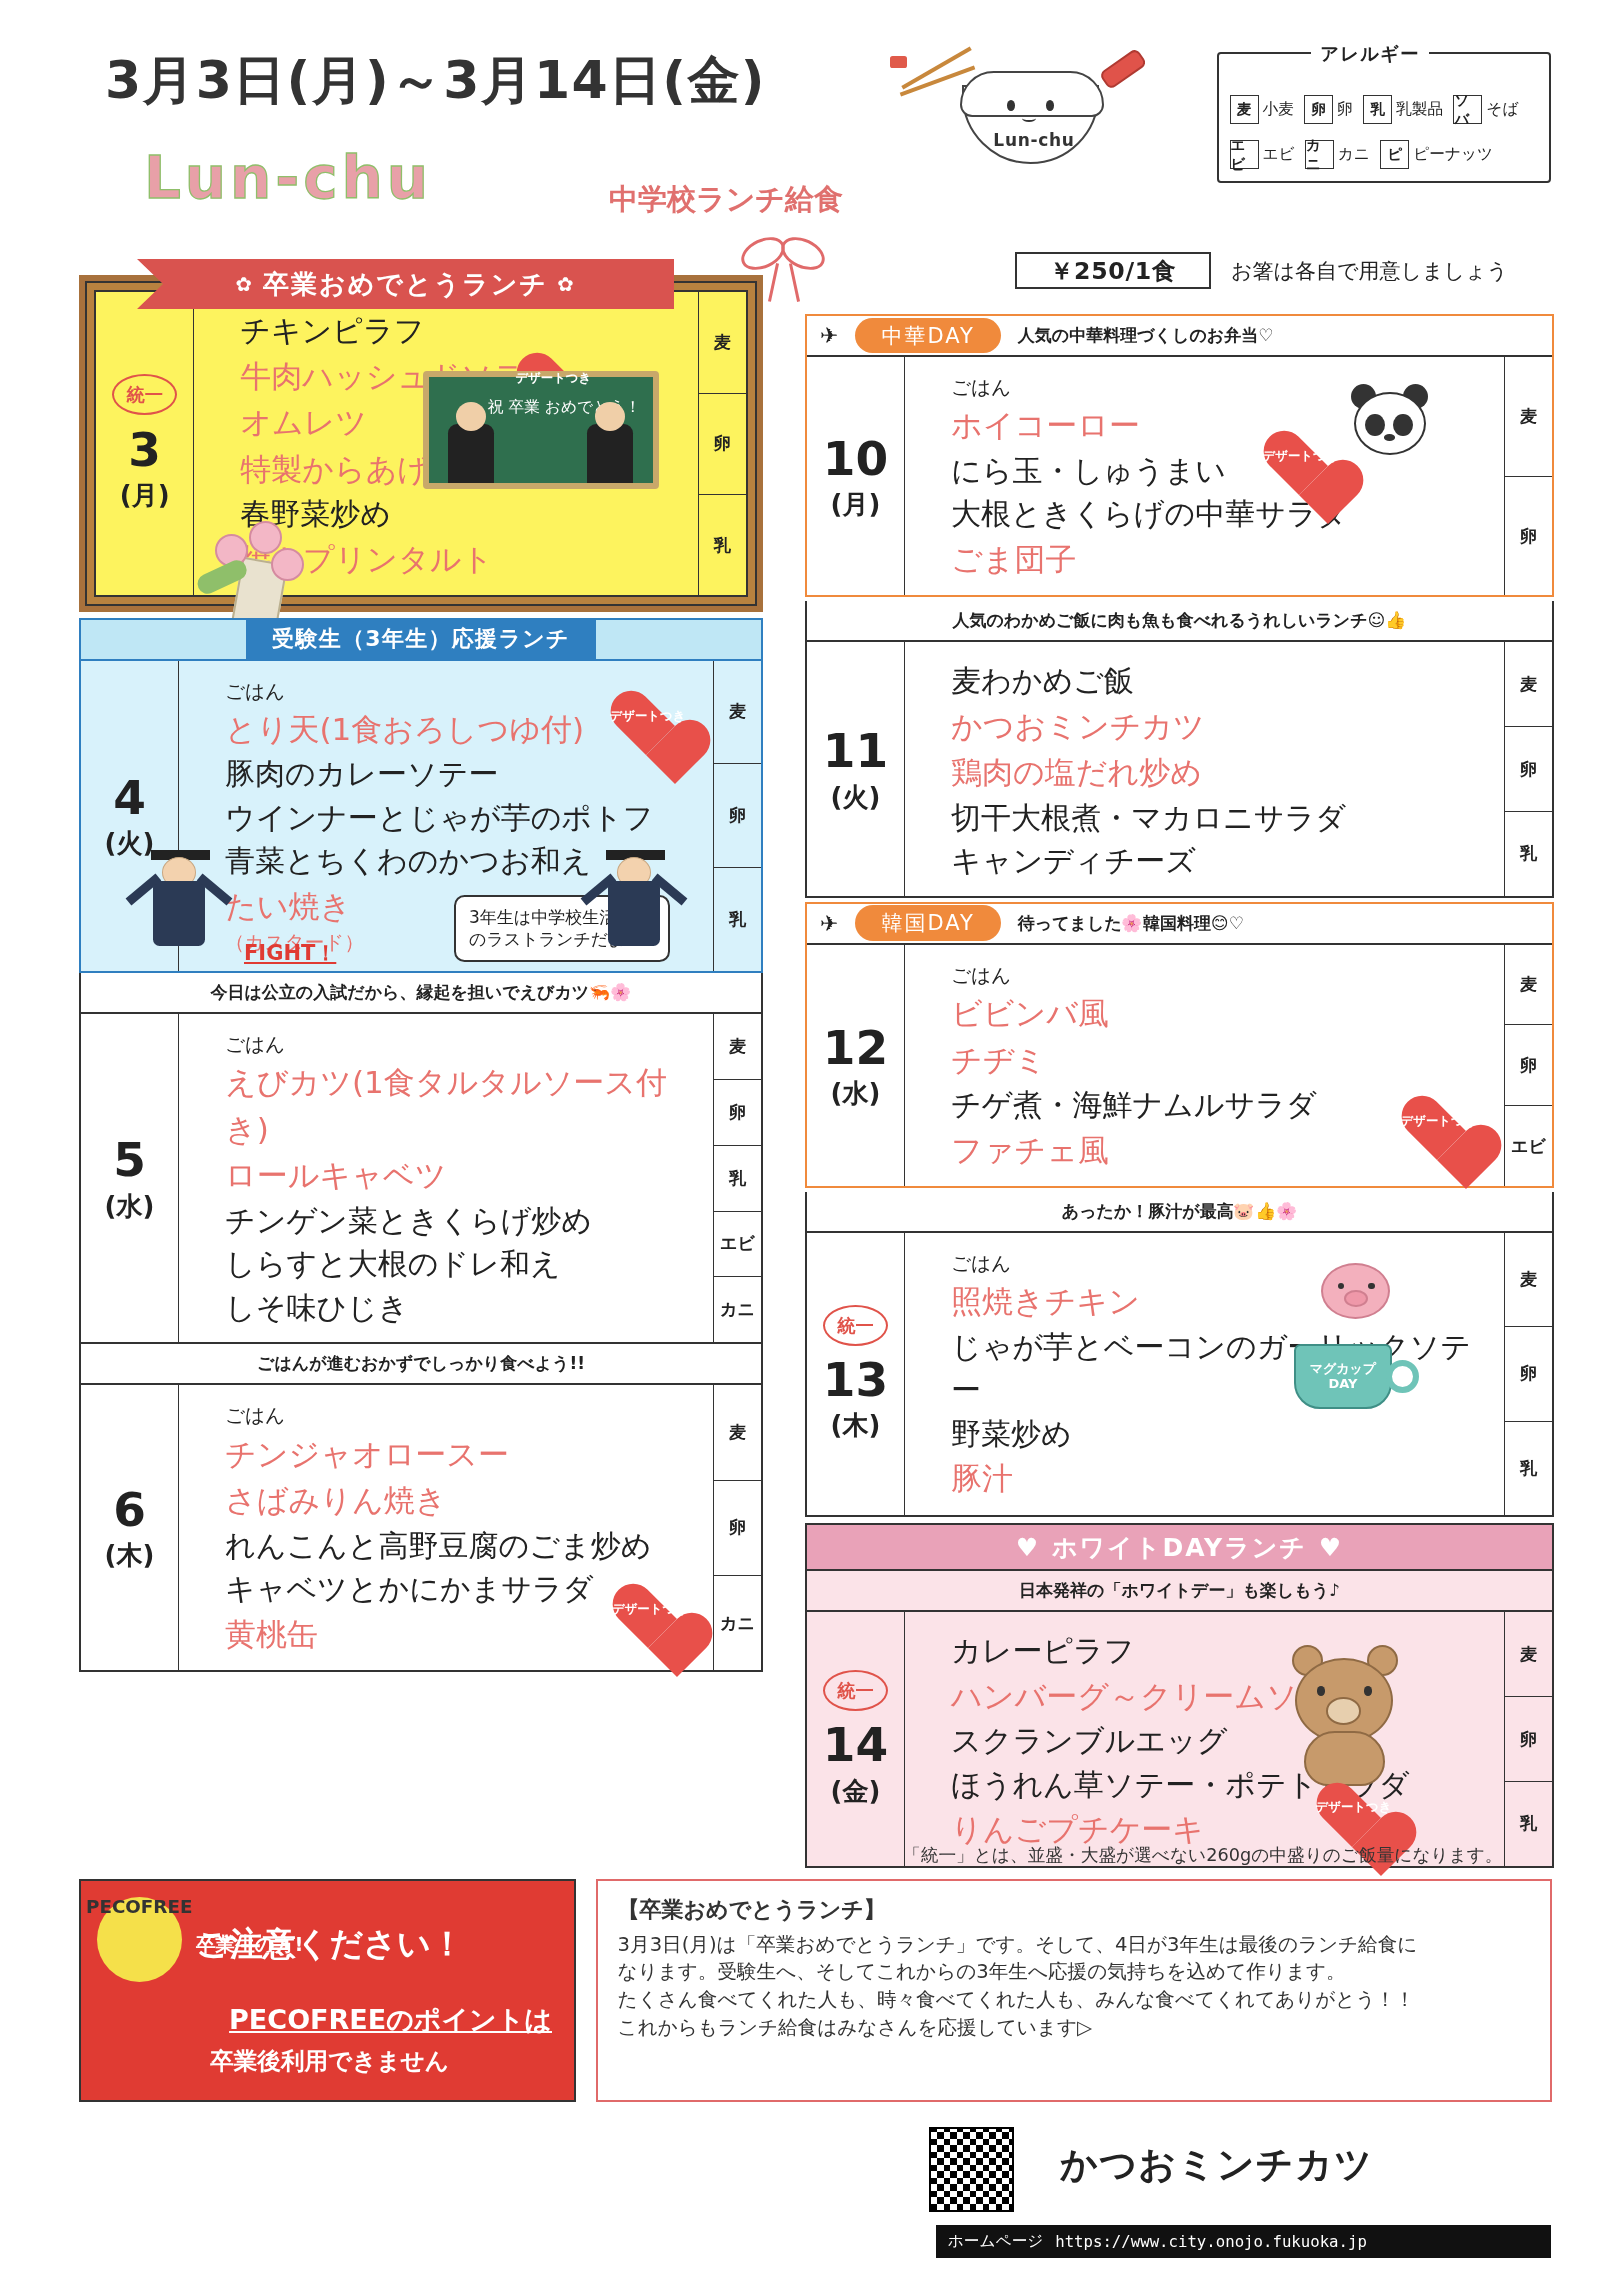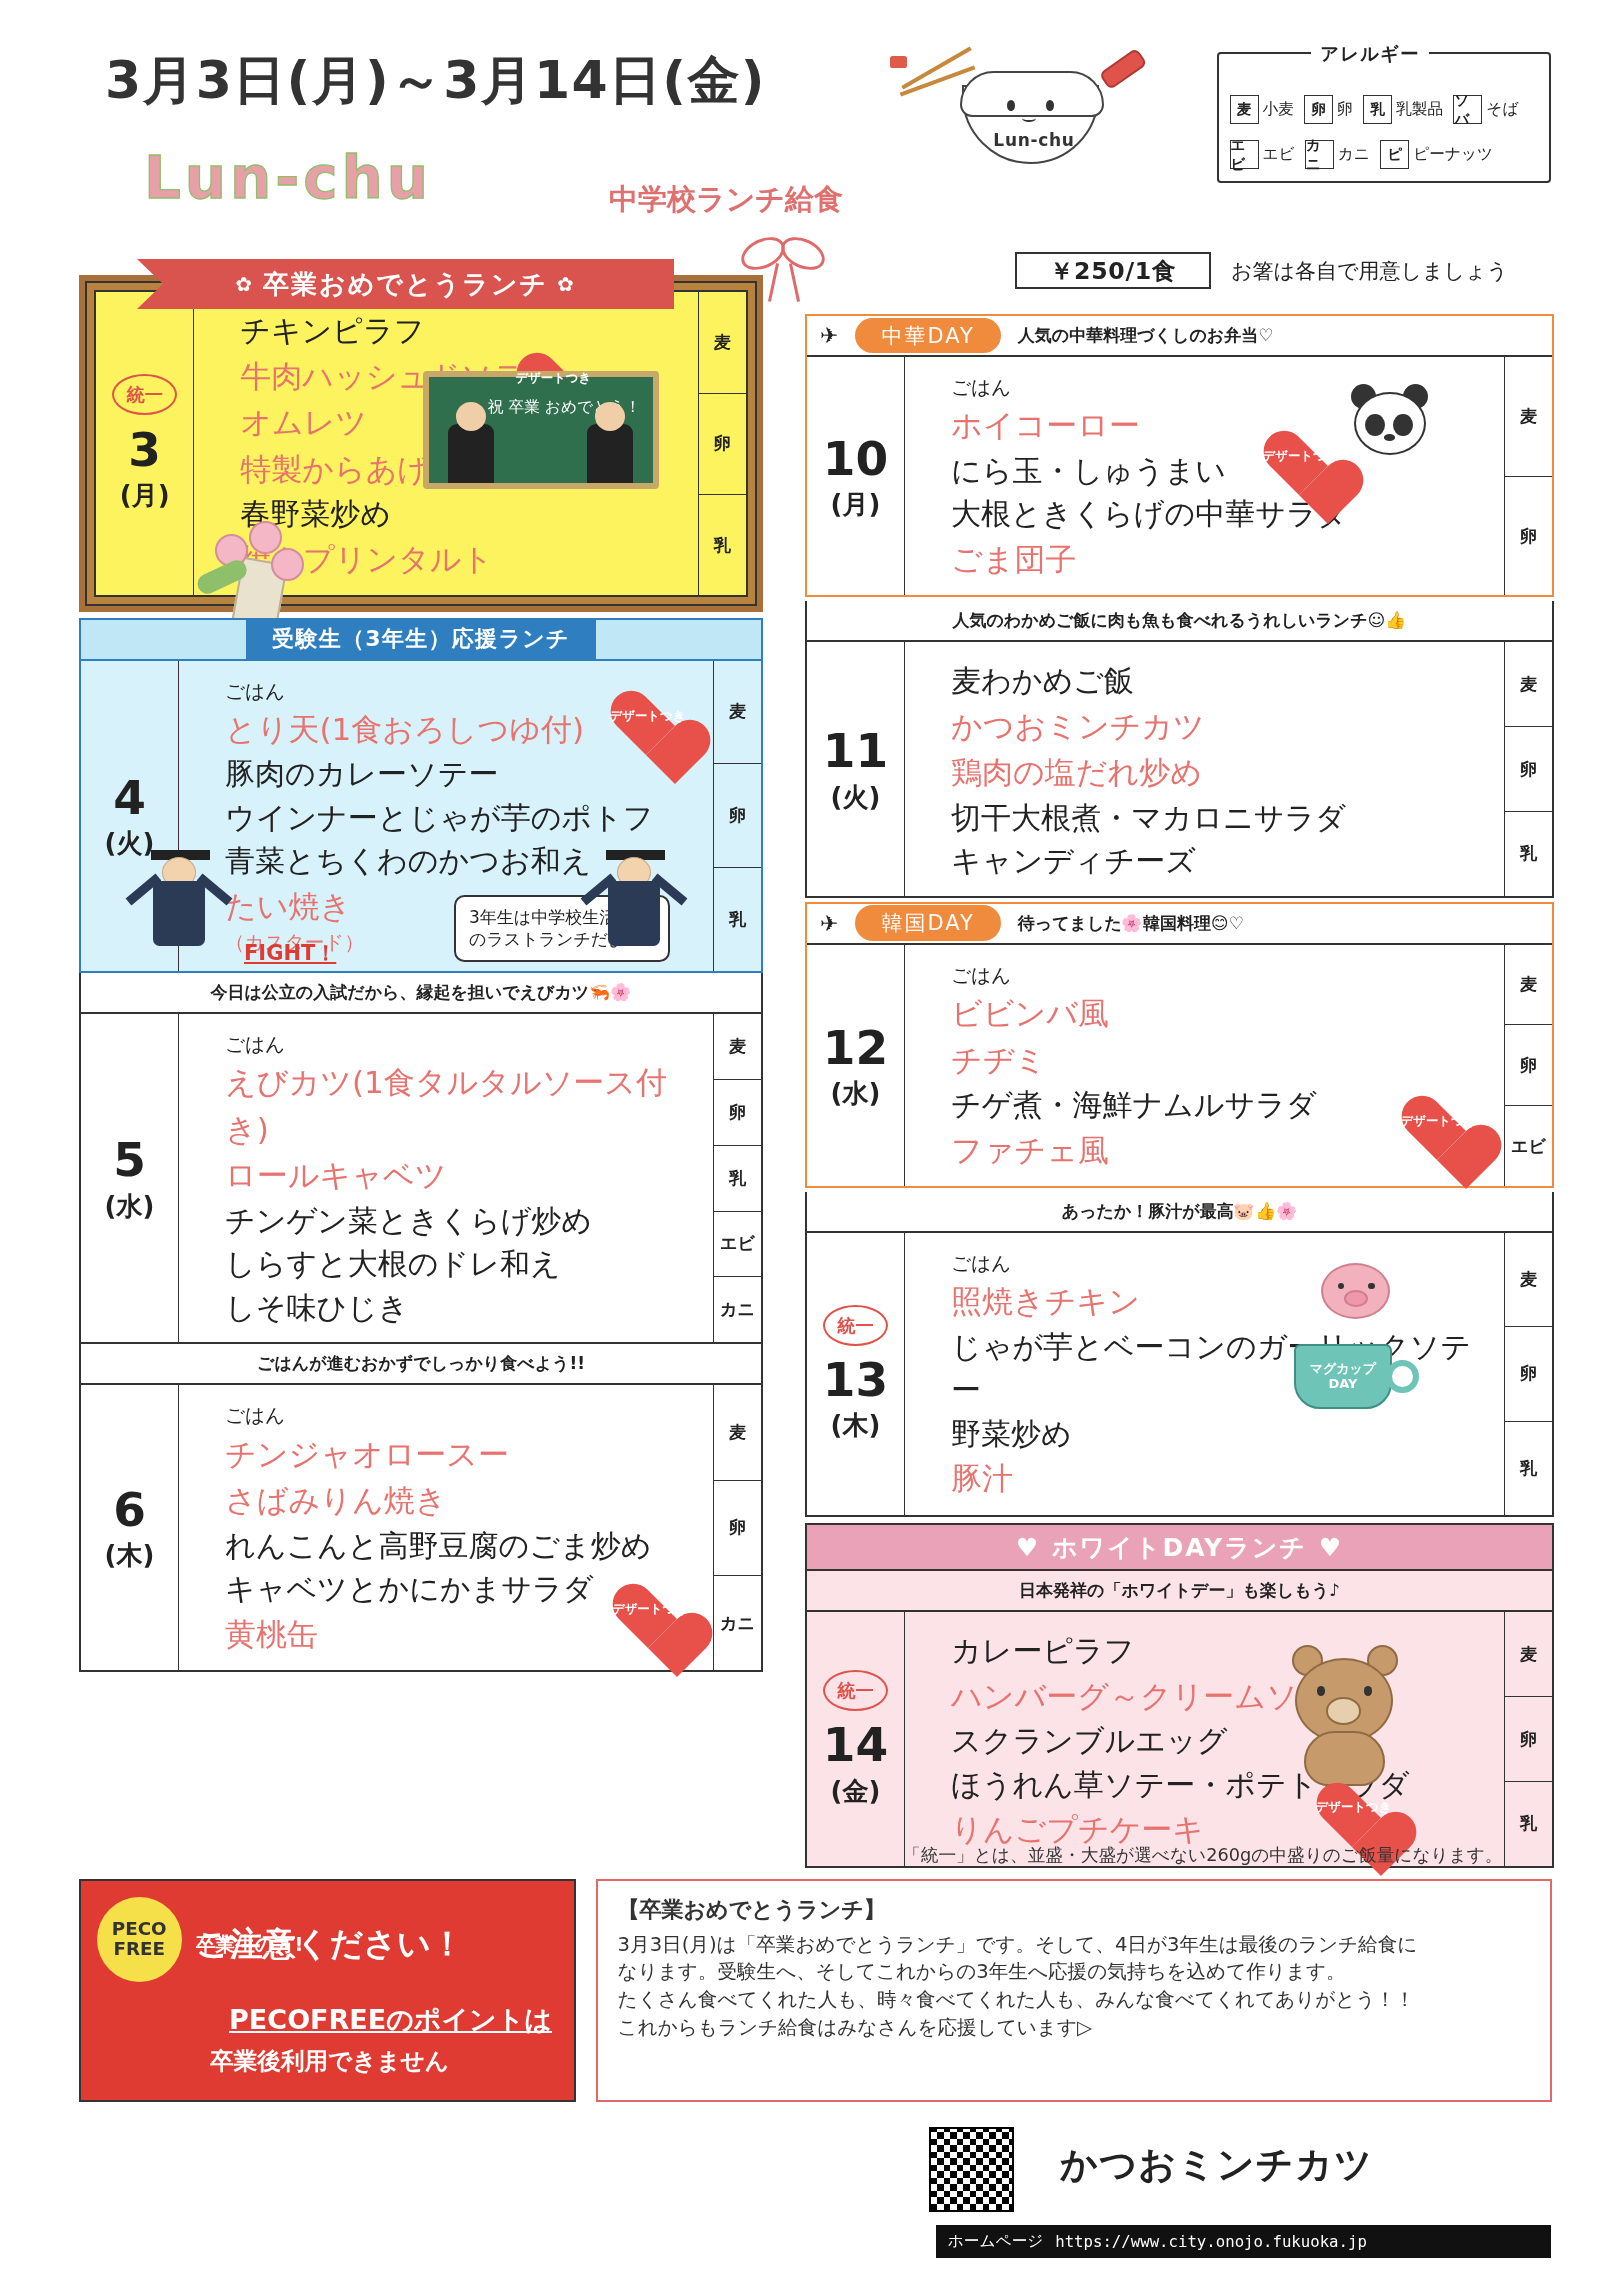--- a/index.html
+++ b/index.html
@@ -184,21 +184,21 @@
   .pink-body { background: #fbe3e8; }
 
   
   .peco {
     position: absolute; left: 79px; top: 1879px; width: 497px; height: 223px;
     background: #e03b33; border: 2px solid #333; color: #fff;
   }
   .peco-logo {
     position: absolute; left: 15.7px; top: 15.7px; width: 85px; height: 85px;
     background: #f5e04a; border-radius: 50%; color: #333; font-size: 18.3px; font-weight: bold;
-    display: flex; flex-direction: column; align-items: center; justify-content: center; line-height: 1.1;
+    display: flex; justify-content: center; line-height: 1.1;
   }
   .peco-t1 { position: absolute; left: 115px; top: 14.4px; font-size: 19.6px; font-weight: bold; margin-top: 36px; }
   .peco-t2 { position: absolute; left: 115px; top: 41px; font-size: 33px; font-weight: bold; }
   .peco-t3 { position: absolute; left: 26px; top: 121px; width: 445px; text-align: right; font-size: 27px; font-weight: bold; text-decoration: underline; }
   .peco-t4 { position: absolute; left: 26px; top: 164px; width: 445px; text-align: center; font-size: 23.6px; font-weight: bold; }
 
   .note-box {
     position: absolute; left: 596px; top: 1879px; width: 956px; height: 223px;
     border: 2px solid #e06a6a; background: #fff; padding: 14.4px 19.6px; color: #333;
   }

